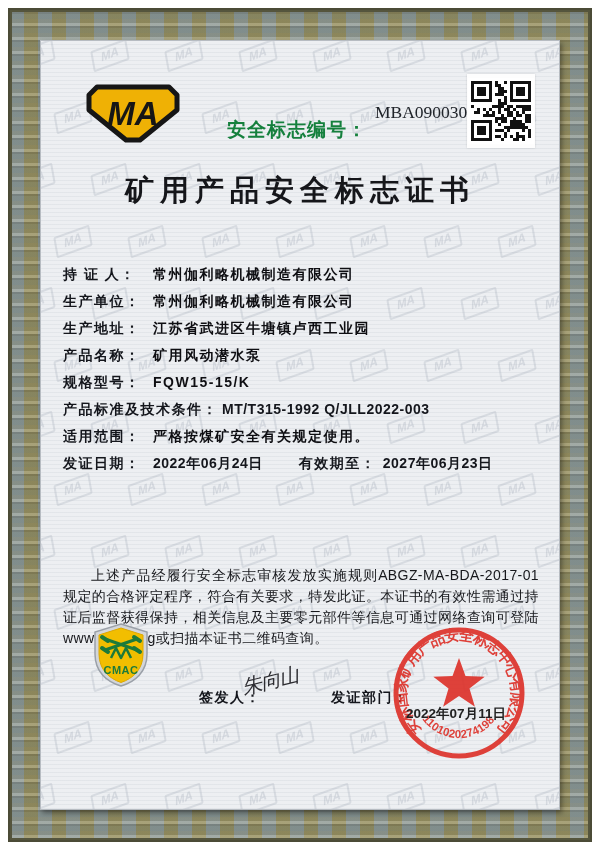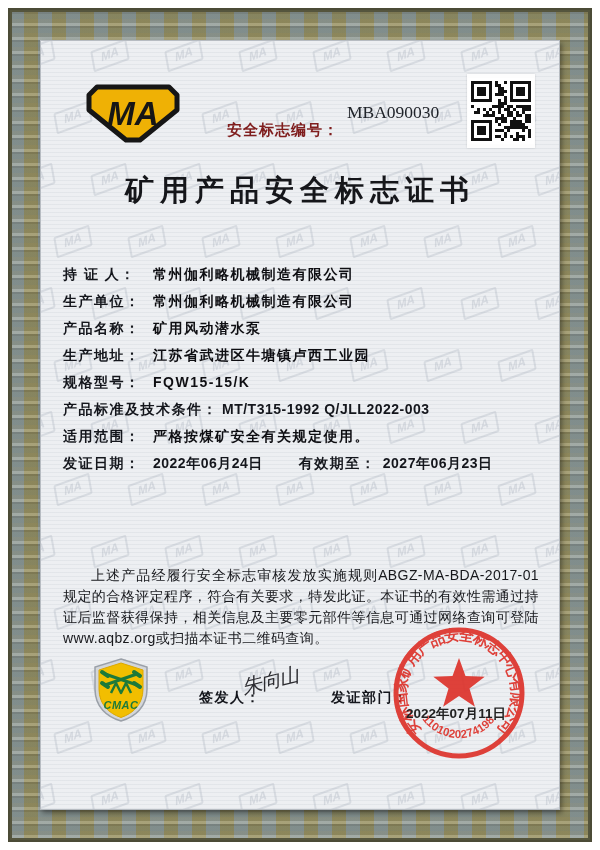--- a/index.html
+++ b/index.html
@@ -19,39 +19,39 @@
   .scanlines{position:absolute;inset:0;pointer-events:none;
     background:repeating-linear-gradient(0deg, rgba(160,170,182,.14) 0 1px, transparent 1px 4px);}
   .wm-layer{position:absolute;inset:0;overflow:hidden;pointer-events:none;}
   .wm{position:absolute;width:34px;height:17px;border:2px solid rgba(193,199,208,.5);
     border-radius:2px;color:rgba(193,199,208,.55);font:italic 800 12px/15px "Liberation Sans",sans-serif;
     text-align:center;transform:rotate(-20deg) skewX(-10deg);}
   .content{position:absolute;inset:0;}
   
   .ma-logo{position:absolute;left:45px;top:42px;width:94px;height:60px;}
   .code-row{position:absolute;left:186px;top:58px;height:26px;display:flex;align-items:center;}
-  .code-label{font-size:15px;font-weight:700;color:#7f1d1d;letter-spacing:1px;margin-top:36px;}
+  .code-label{font-size:19px;font-weight:700;color:#15803d;letter-spacing:1px;margin-top:36px;}
   .code-value{font-family:"Liberation Serif",serif;font-size:17.5px;color:#20242a;margin-left:8px;}
   .qr-box{position:absolute;left:426px;top:33px;width:68px;height:74px;background:#fdfdfd;
     display:flex;align-items:center;justify-content:center;box-shadow:0 0 2px rgba(0,0,0,.15);}
   
   .title{position:absolute;left:0;right:0;top:130px;text-align:center;font-size:29px;
     font-weight:800;color:#15161a;letter-spacing:6px;}
   
   .fields{position:absolute;left:22px;right:16px;top:196px;margin-top:28px;}
   .frow{display:flex;align-items:baseline;margin-bottom:9px;font-size:14px;line-height:18px;}
   .flabel{min-width:86px;color:#14161c;font-weight:600;letter-spacing:1.5px;white-space:pre;flex:none;}
   .fvalue{font-weight:800;color:#0e0e12;letter-spacing:1.5px;margin-left:4px;}
   .dval{font-weight:700;color:#14161c;letter-spacing:.5px;margin-left:4px;}
   .vlabel{margin-left:36px;min-width:80px;color:#14161c;font-weight:600;letter-spacing:1.5px;white-space:pre;flex:none;}
   
   .statement{position:absolute;left:22px;right:20px;top:524px;font-size:14px;line-height:21px;
     font-weight:400;color:#17181c;letter-spacing:.4px;text-indent:2em;text-align:justify;}
   
-  .cmac{position:absolute;left:50px;top:616px;width:60px;height:66px;font-style:italic;}
+  .cmac{position:absolute;left:50px;top:581px;width:60px;height:66px;}
   .issuer-label{position:absolute;left:158px;top:648px;font-size:14px;font-weight:600;
     color:#14161c;letter-spacing:1.5px;}
   .sig{position:absolute;left:200px;top:622px;width:96px;font-size:20px;color:#2c2c31;
     font-style:italic;transform:rotate(-14deg);letter-spacing:-1px;}
   .dept-label{position:absolute;left:290px;top:648px;font-size:14px;font-weight:600;
     color:#14161c;letter-spacing:1.5px;}
   .stamp{position:absolute;left:343px;top:580px;width:150px;height:150px;}
 </style>
 </head>
 <body>
@@ -307,26 +307,26 @@
       <div class="fields">
         <div class="frow">
           <span class="flabel">持 证 人：</span>
           <span class="fvalue">常州伽利略机械制造有限公司</span>
         </div>
         <div class="frow">
           <span class="flabel">生产单位：</span>
           <span class="fvalue">常州伽利略机械制造有限公司</span>
         </div>
         <div class="frow">
+          <span class="flabel">生产地址：</span>
+          <span class="fvalue">江苏省武进区牛塘镇卢西工业园</span>
+        </div>
+        <div class="frow">
           <span class="flabel">产品名称：</span>
           <span class="fvalue">矿用风动潜水泵</span>
-        </div>
-        <div class="frow">
-          <span class="flabel">生产地址：</span>
-          <span class="fvalue">江苏省武进区牛塘镇卢西工业园</span>
         </div>
         <div class="frow">
           <span class="flabel">规格型号：</span>
           <span class="fvalue">FQW15-15/K</span>
         </div>
         <div class="frow">
           <span class="flabel">产品标准及技术条件：</span>
           <span class="dval">MT/T315-1992 Q/JLL2022-003</span>
         </div>
         <div class="frow">

